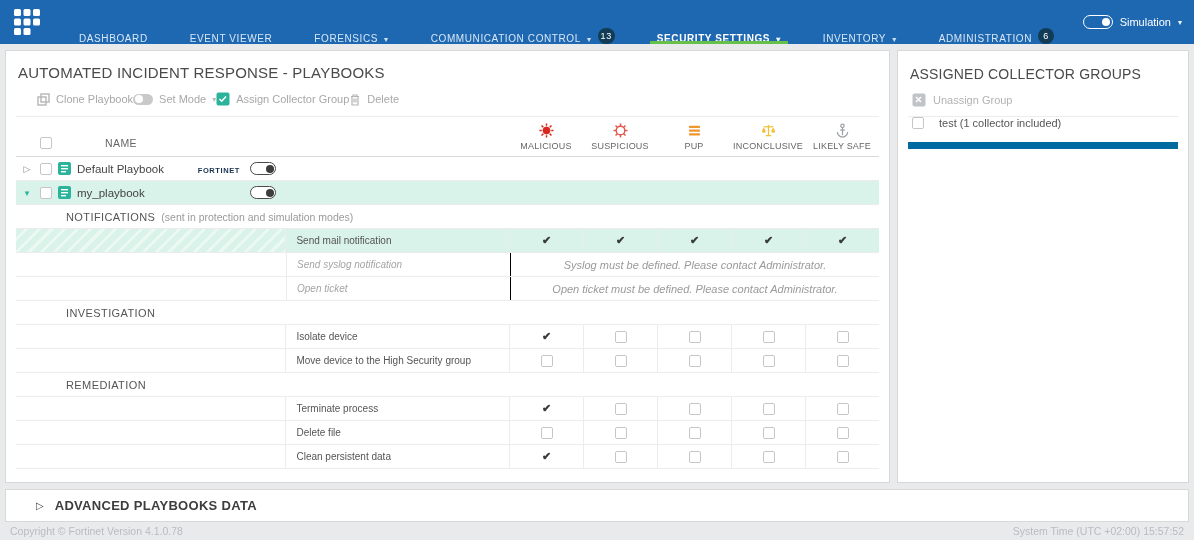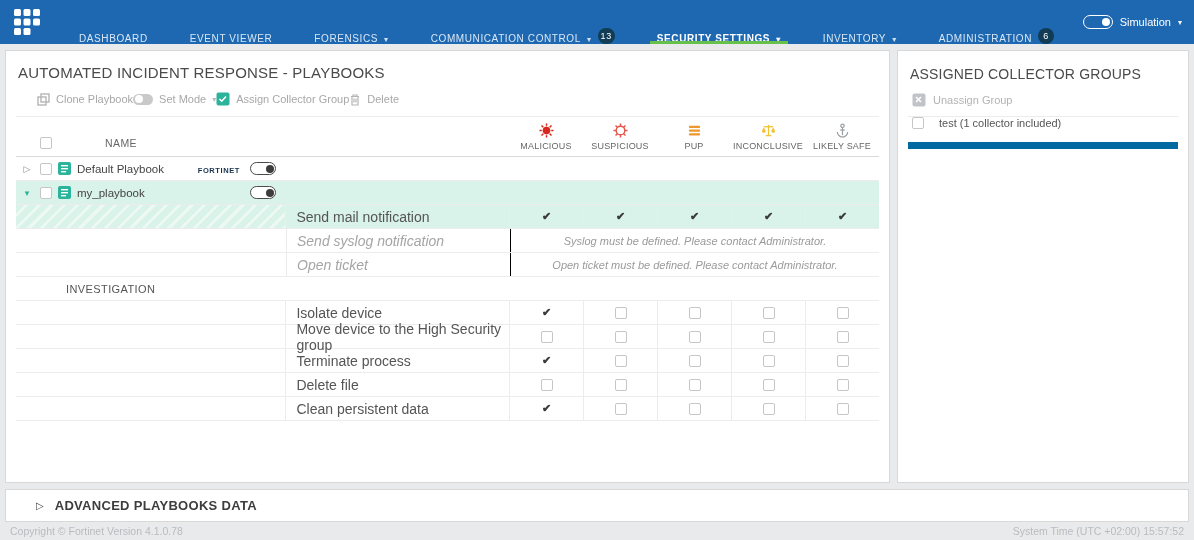--- a/index.html
+++ b/index.html
@@ -28,21 +28,21 @@
   .toolbar{display:flex;align-items:center;margin:0 0 10px 31px;}
   .tbtn{display:flex;align-items:center;gap:6px;font-size:11px;color:#a8a8a8;cursor:pointer;}
   .mini-toggle{width:20px;height:11px;background:#c9c9c9;border-radius:6px;position:relative;}
   .mini-toggle::after{content:"";position:absolute;left:1.5px;top:1.5px;width:8px;height:8px;border-radius:50%;background:#fff;}
 
   
   .table{margin:0 10px;border-top:1px solid #ececec;}
   .prow{display:flex;border-bottom:1px solid #ececec;height:24px;box-sizing:border-box;align-items:stretch;}
   .prow.head{height:40px;border-bottom:1px solid #d9d9d9;}
   .c-left{width:270px;display:flex;align-items:center;gap:6px;padding-left:4px;box-sizing:border-box;}
-  .c-action{width:224px;display:flex;align-items:center;padding-left:10px;font-size:14px;color:#555;border-left:1px solid #ececec;box-sizing:border-box;}
+  .c-action{width:224px;display:flex;align-items:center;padding-left:10px;font-size:10px;color:#555;border-left:1px solid #ececec;box-sizing:border-box;}
   .c-rest{flex:1;}
   .c-sevs{display:flex;flex:1;}
   .c-sev{width:74px;display:flex;align-items:center;justify-content:center;border-left:1px solid #ececec;box-sizing:border-box;}
   .c-msg{flex:1;display:flex;align-items:center;justify-content:center;font-size:11px;color:#9a9a9a;font-style:italic;border-left:1px solid #000000;}
   .head .c-left{align-items:flex-end;padding-bottom:7px;}
   .head .c-action,.head .c-sev{border-left:none;}
   .head .c-sev{flex-direction:column;justify-content:flex-end;gap:3px;padding-bottom:5px;}
   .name-label{font-size:10.5px;color:#666;letter-spacing:.4px;margin-left:47px;}
   .sev-label{font-size:9px;color:#666;letter-spacing:.2px;white-space:nowrap;}
 
@@ -260,20 +260,24 @@
               <rect x="3" y="9" width="5" height="1.4" fill="#fff"></rect>
             </svg>
           <span class="pb-name">my_playbook</span>
           <span class="right-group">
             <span class="toggle"></span>
           </span>
         </div>
         <div class="c-rest"></div>
       </div>
 
+      <div class="prow section">
+        <span class="sec-title">NOTIFICATIONS</span>
+        <span class="sec-sub">(sent in protection and simulation modes)</span>
+      </div>
 
       <div class="prow hl">
         <div class="c-left hatch"></div>
         <div class="c-action">
             <span>Send mail notification</span>
           </div>
         <div class="c-sevs">
             <div class="c-sev">
               <span class="check">✔</span>
             </div>
@@ -353,20 +357,23 @@
             </div>
             <div class="c-sev">
               <span class="cbx"></span>
             </div>
             <div class="c-sev">
               <span class="cbx"></span>
             </div>
           </div>
       </div>
 
+      <div class="prow section">
+        <span class="sec-title">REMEDIATION</span>
+      </div>
 
       <div class="prow">
         <div class="c-left"></div>
         <div class="c-action">
             <span>Terminate process</span>
           </div>
         <div class="c-sevs">
             <div class="c-sev">
               <span class="check">✔</span>
             </div>

